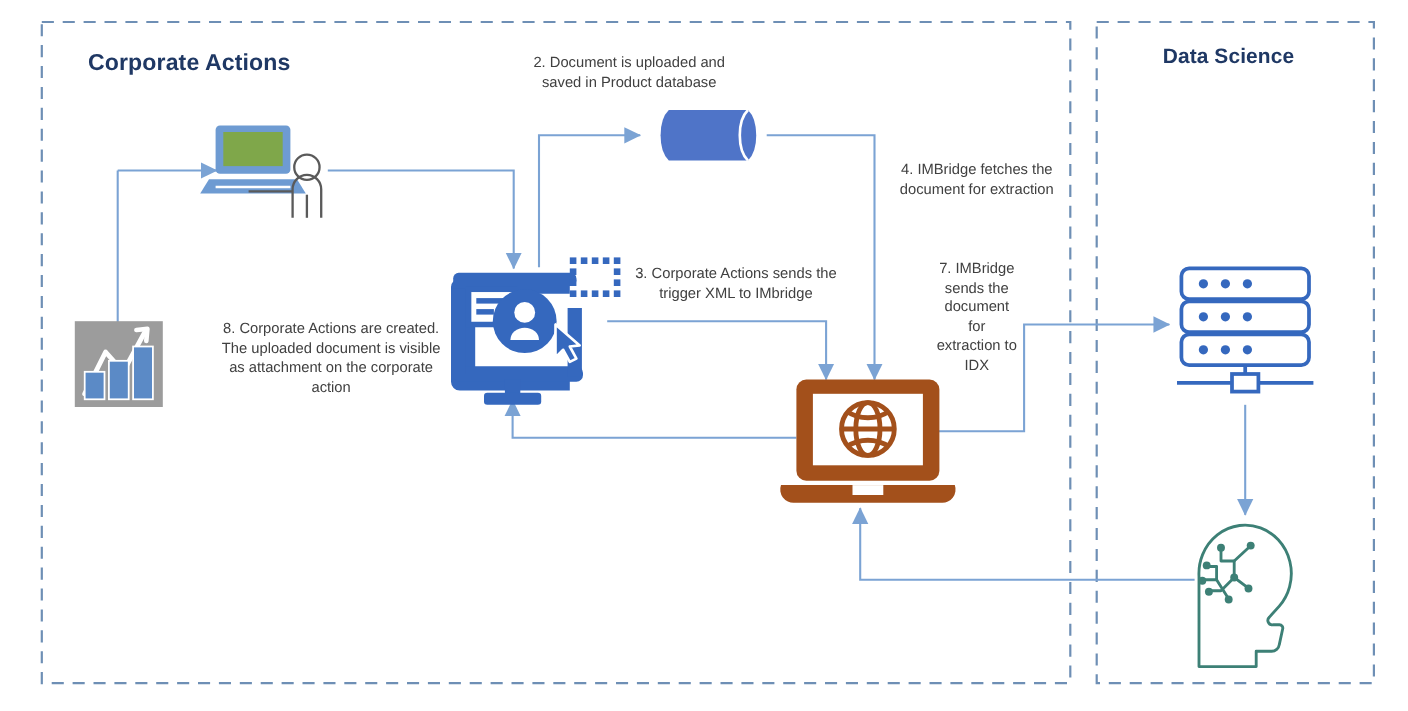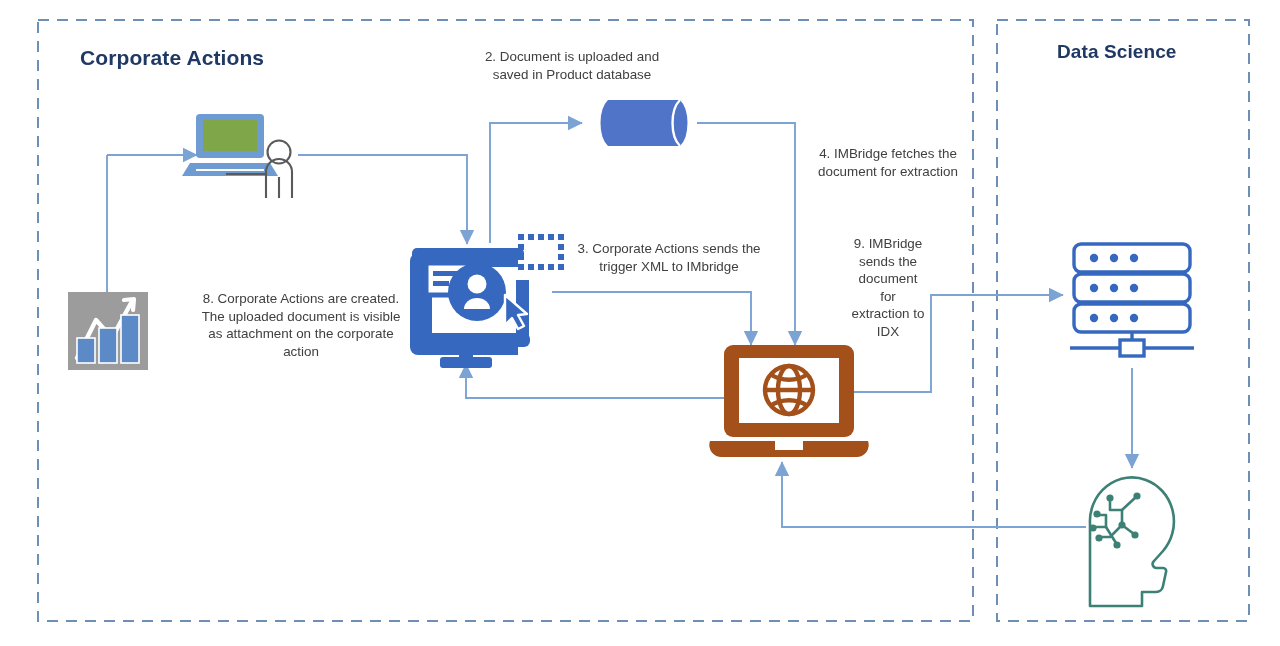--- a/index.html
+++ b/index.html
@@ -202,21 +202,21 @@
 
   <div class="zone-title" id="title-corporate">Corporate Actions</div>
   <div class="zone-title" id="title-datascience">Data Science</div>
 
   <div class="lbl" id="lbl2">2. Document is uploaded and
 saved in Product database</div>
   <div class="lbl" id="lbl3">3. Corporate Actions sends the
 trigger XML to IMbridge</div>
   <div class="lbl" id="lbl4">4. IMBridge fetches the
 document for extraction</div>
-  <div class="lbl" id="lbl5">9. IMBridge
+  <div class="lbl" id="lbl5">7. IMBridge
 sends the
 document
 for
 extraction to
 IDX</div>
   <div class="lbl" id="lbl8">8. Corporate Actions are created.
 The uploaded document is visible
 as attachment on the corporate
 action</div>
 

